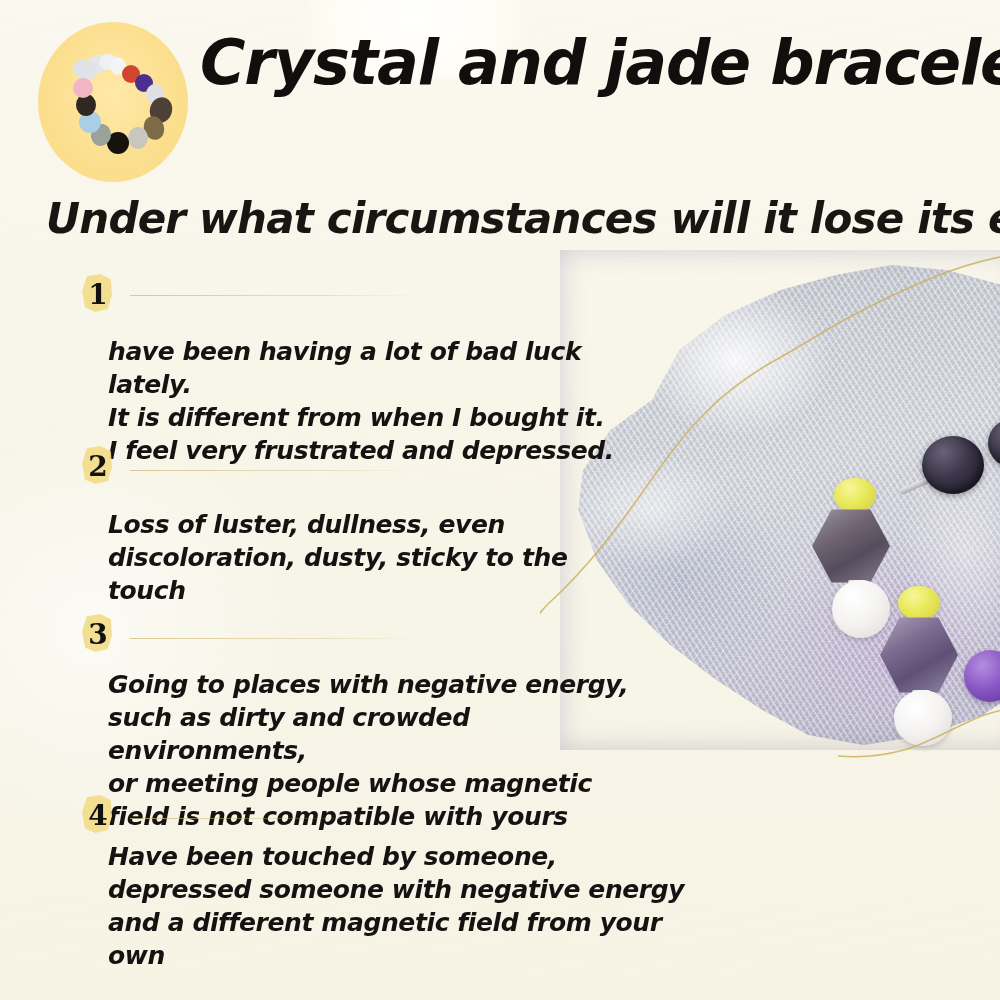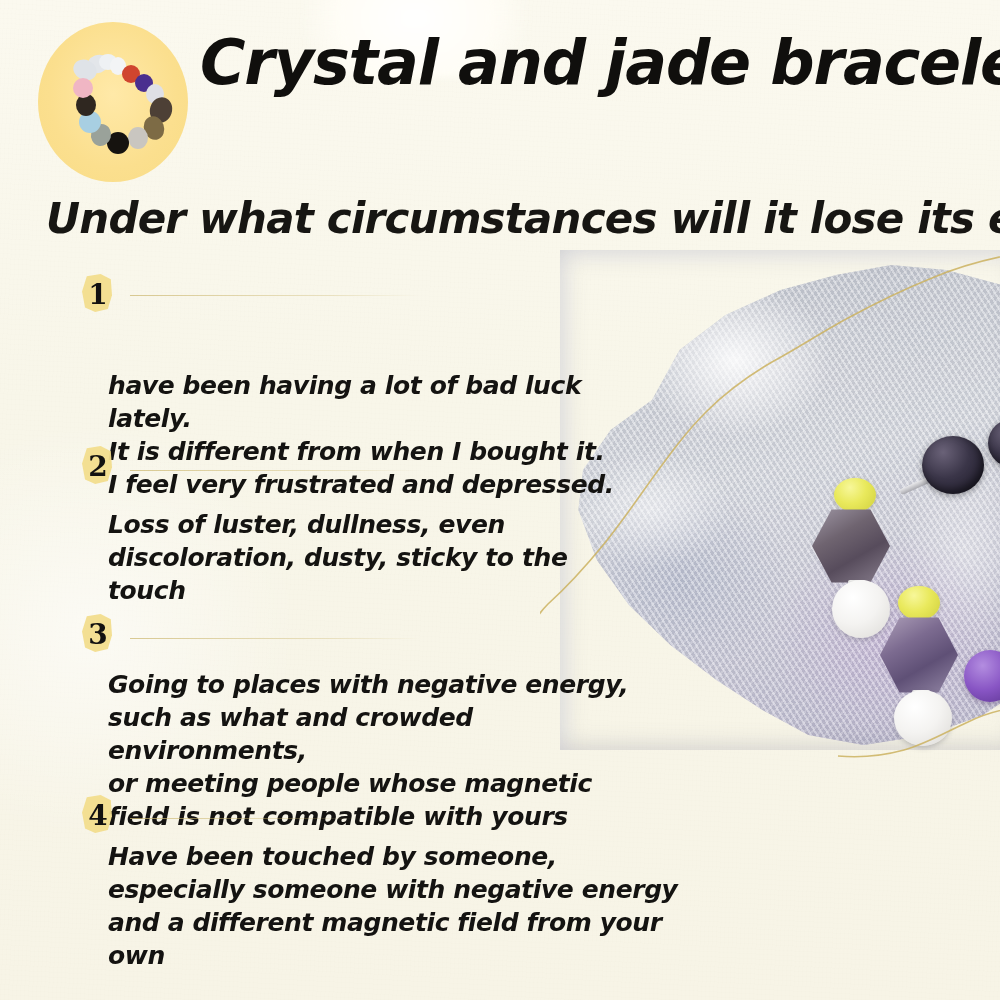--- a/index.html
+++ b/index.html
@@ -283,21 +283,21 @@
 
   <div class="title">Crystal and jade bracelets</div>
   <div class="subtitle">Under what circumstances will it lose its effect?</div>
 
   <div class="item">
     <div class="badge" style="left:78px; top:272px;">
       <div class="blob"></div>
       <div class="num">1</div>
     </div>
     <div class="rule" style="left:130px; top:295px; width:290px;"></div>
-    <div class="body" style="left:108px; top:335px; width:520px;margin-top:34px;">have been having a lot of bad luck lately.
+    <div class="body" style="left:108px; top:335px; width:520px;">have been having a lot of bad luck lately.
 It is different from when I bought it.
 I feel very frustrated and depressed.</div>
   </div>
 
   <div class="item">
     <div class="badge" style="left:78px; top:444px;">
       <div class="blob"></div>
       <div class="num">2</div>
     </div>
     <div class="rule" style="left:130px; top:470px; width:290px;"></div>
@@ -305,29 +305,29 @@
 discoloration, dusty, sticky to the touch</div>
   </div>
 
   <div class="item">
     <div class="badge" style="left:78px; top:612px;">
       <div class="blob"></div>
       <div class="num">3</div>
     </div>
     <div class="rule" style="left:130px; top:638px; width:290px;"></div>
     <div class="body" style="left:108px; top:668px; width:560px;">Going to places with negative energy,
-such as what and crowded environments,
+such as dirty and crowded environments,
 or meeting people whose magnetic
 field is not compatible with yours</div>
   </div>
 
   <div class="item">
     <div class="badge" style="left:78px; top:793px;">
       <div class="blob"></div>
       <div class="num">4</div>
     </div>
     <div class="rule" style="left:130px; top:818px; width:230px;"></div>
     <div class="body" style="left:108px; top:840px; width:600px;">Have been touched by someone,
-especially someone with negative energy
+depressed someone with negative energy
 and a different magnetic field from your own</div>
   </div>
 
 </div>
 
 </body></html>

